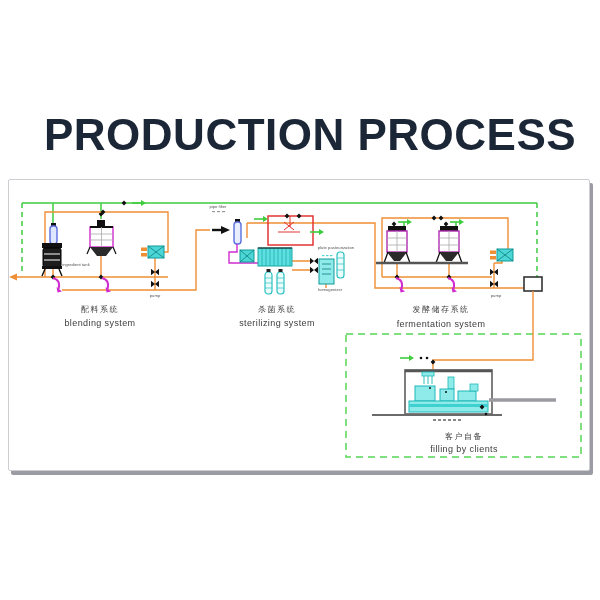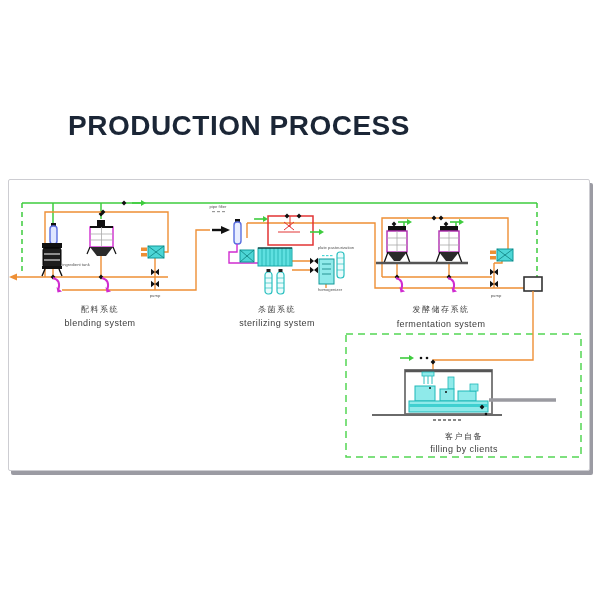--- a/index.html
+++ b/index.html
@@ -1,20 +1,20 @@
 <!DOCTYPE html>
 <html><head>
 <meta charset="utf-8">
 <style>
   html,body{margin:0;padding:0;background:#ffffff;}
   body{width:600px;height:600px;font-family:"Liberation Sans",sans-serif;}
   .stage{position:relative;width:600px;height:600px;overflow:hidden;background:#fff;}
   .title{
-    position:absolute;left:68px;top:110px;
-    font-size:28px;font-weight:bold;letter-spacing:.5px;
+    position:absolute;left:44px;top:110px;
+    font-size:44px;font-weight:bold;letter-spacing:.5px;
     color:#1b2636;white-space:nowrap;
     font-family:"Liberation Sans",sans-serif;
   }
   .panel{
     position:absolute;left:8px;top:179px;width:580px;height:290px;
     background:#fff;border:1px solid #cdcdd2;border-radius:2px;
     box-shadow:3px 4px 0 #9b9ba3;
   }
   svg.overlay{position:absolute;left:0;top:0;}
   text{font-family:"Liberation Sans",sans-serif;}

